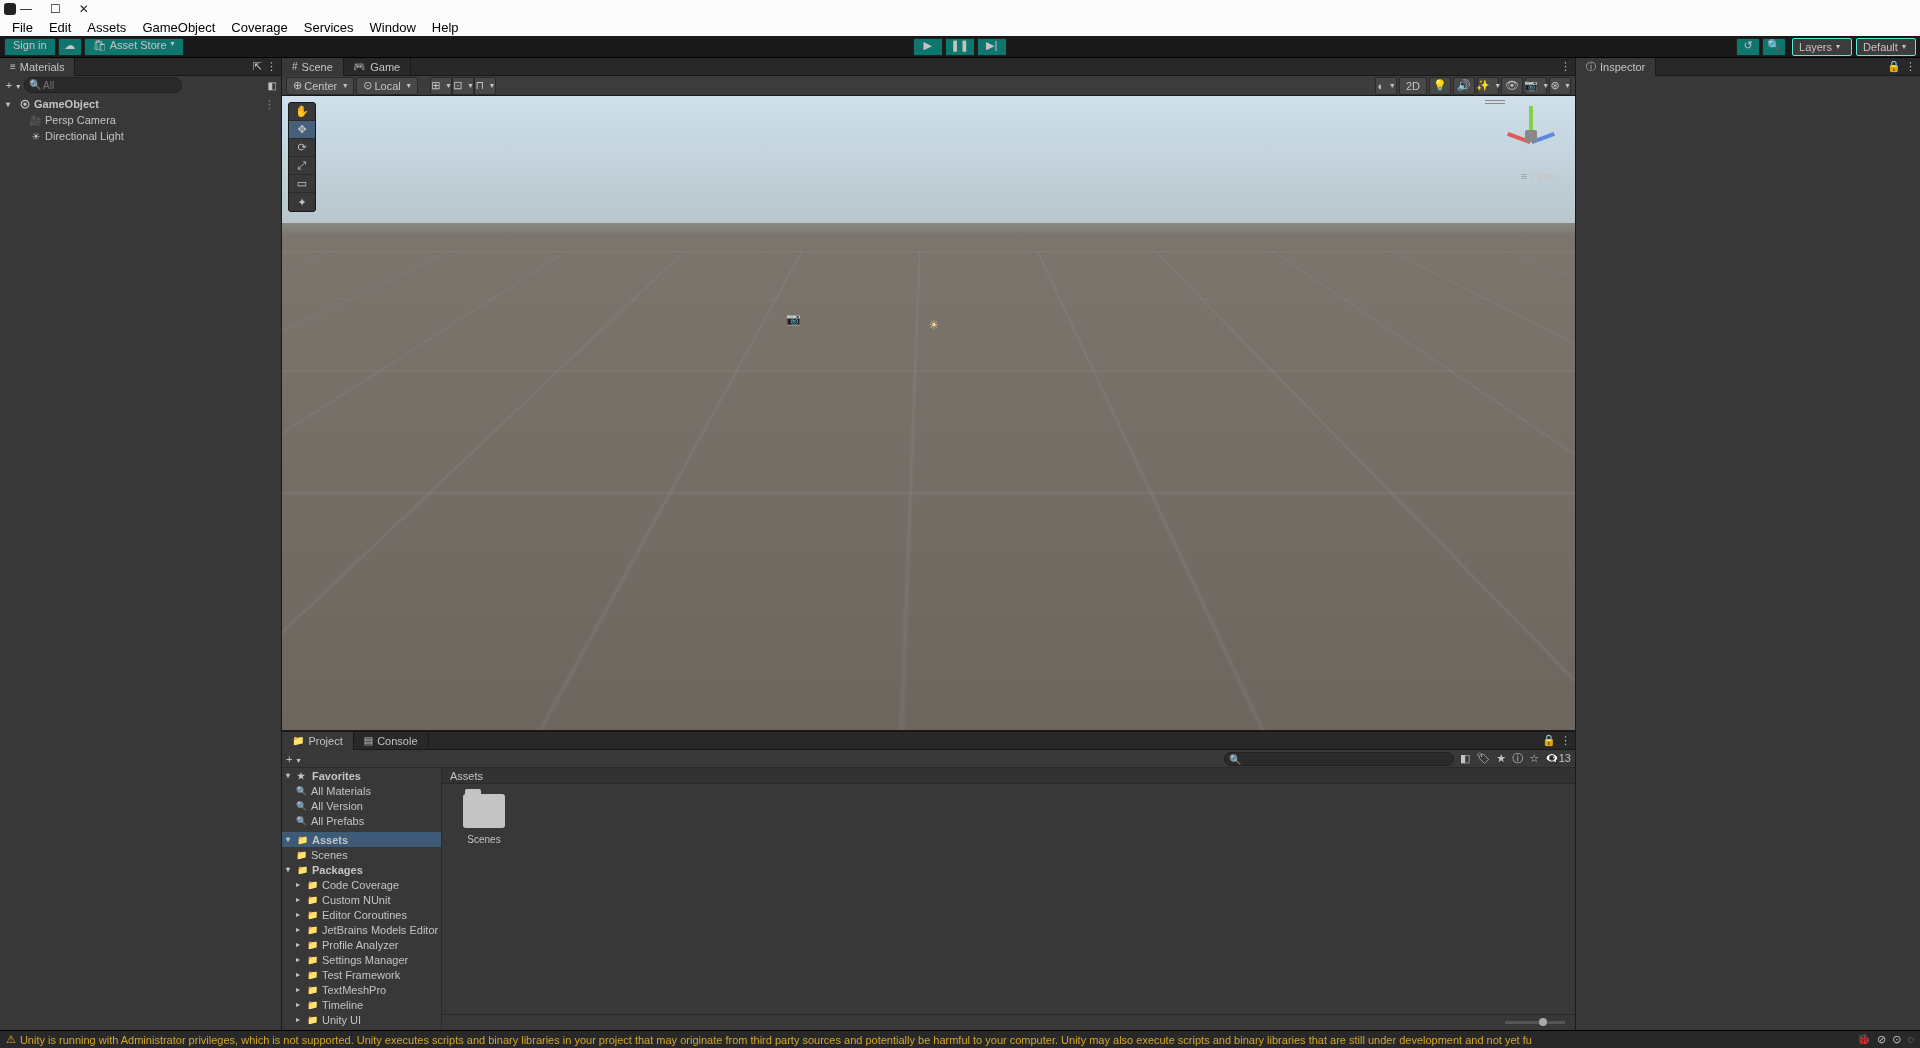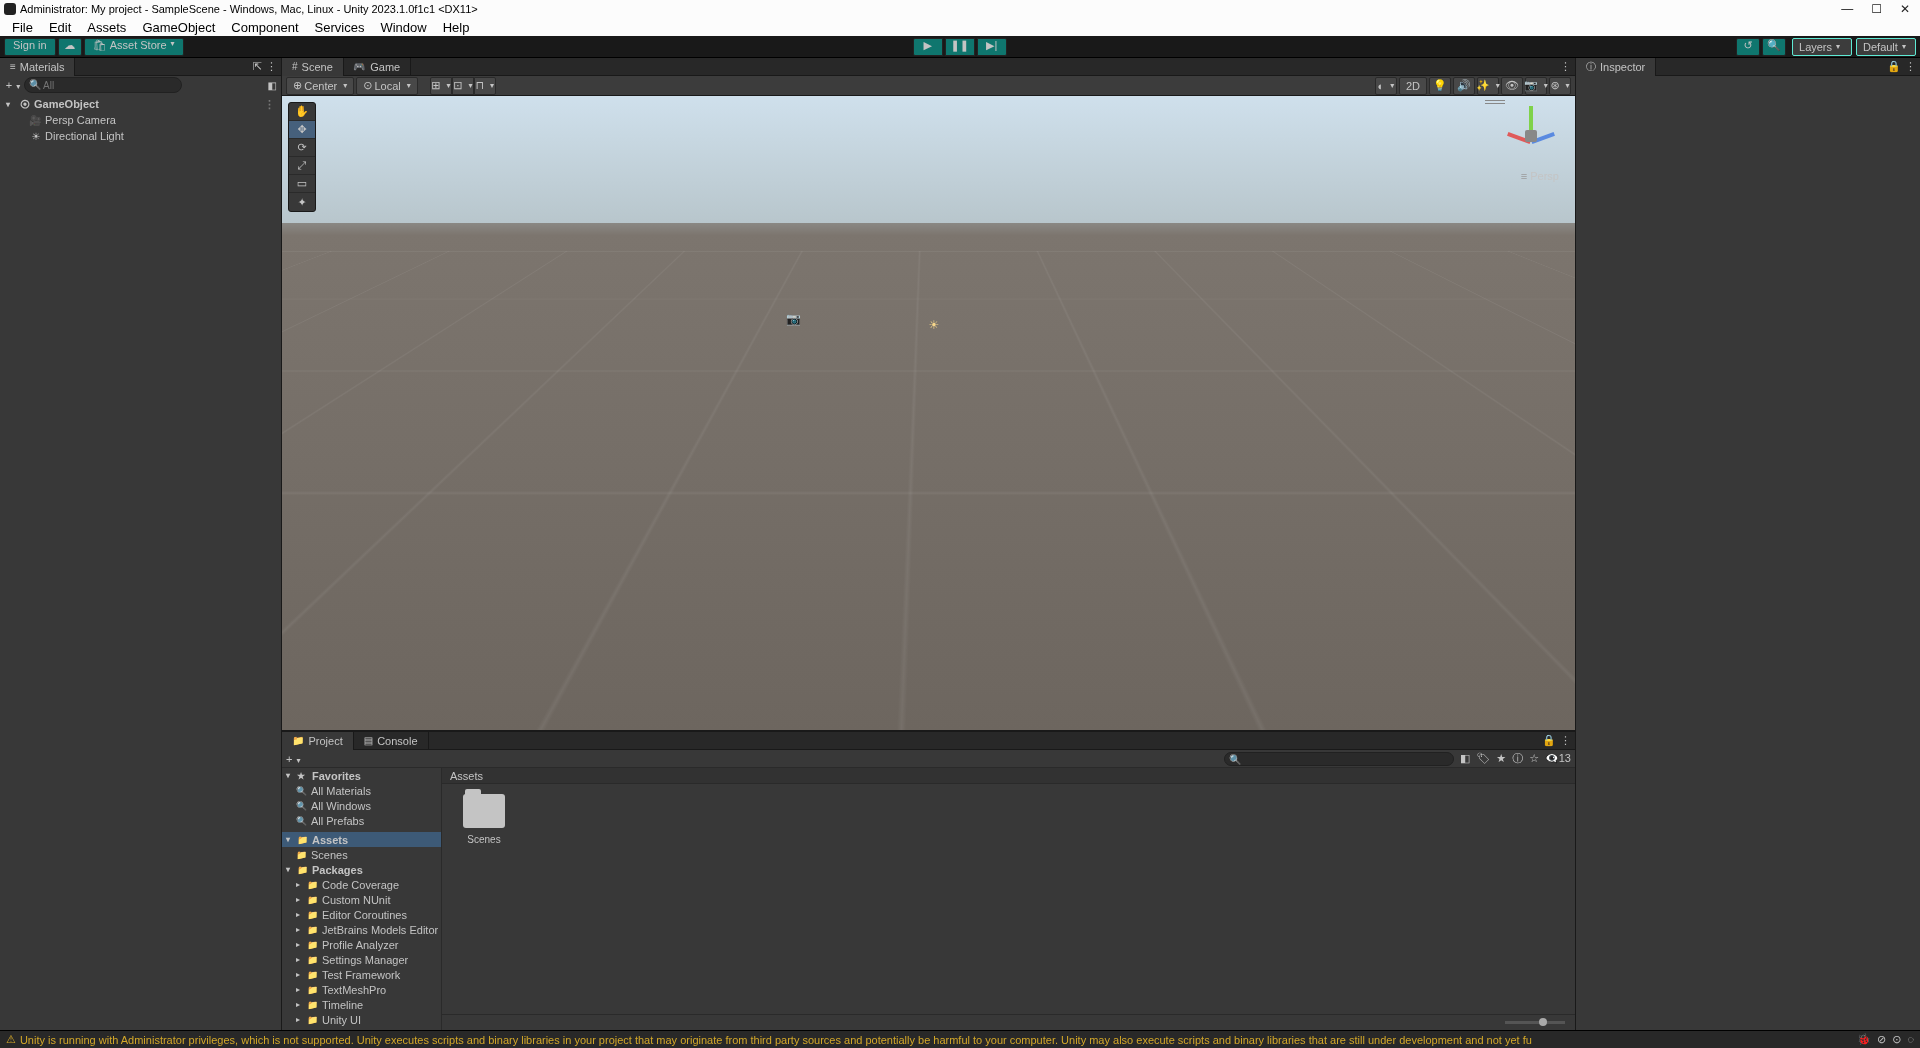--- a/index.html
+++ b/index.html
@@ -118,34 +118,33 @@
 .statusbar .msg { color: #d4a829; font-size: 11px; }
 .statusbar .right-icons { margin-left: auto; display: flex; gap: 6px; }
 
 .col-center-inner { flex: 1; display: flex; flex-direction: column; min-height: 0; }
 </style>
 </head>
 <body>
 
 <div class="titlebar">
   <span class="unity-logo"></span>
-  <span class="title">Administrator: My project - SampleScene - Windows, Mac, Linux - Unity 2023.1.0f1c1 &lt;DX11&gt;</span>
   <div class="winbtns">
     <span>—</span>
     <span>☐</span>
     <span>✕</span>
   </div>
 </div>
 
 <div class="menubar">
   <span class="mi">File</span>
   <span class="mi">Edit</span>
   <span class="mi">Assets</span>
   <span class="mi">GameObject</span>
-  <span class="mi">Component</span>
+  <span class="mi">Coverage</span>
   <span class="mi">Services</span>
   <span class="mi">Window</span>
   <span class="mi">Help</span>
 </div>
 
 <div class="toolbar">
   <div class="tb-btn">
       <span>Sign in</span>
     </div>
   <div class="tb-btn icon">
@@ -364,21 +363,21 @@
               <span class="arrow">▾</span>
               <span class="ic">★</span>
               <span>Favorites</span>
             </div>
           <div class="pt-row l1">
               <span class="ic">🔍</span>
               <span>All Materials</span>
             </div>
           <div class="pt-row l1">
               <span class="ic">🔍</span>
-              <span>All Windows</span>
+              <span>All Version</span>
             </div>
           <div class="pt-row l1">
               <span class="ic">🔍</span>
               <span>All Prefabs</span>
             </div>
           <div style="height:4px;"></div>
           <div class="pt-row bold selected">
               <span class="arrow">▾</span>
               <span class="ic">📁</span>
               <span>Assets</span>

